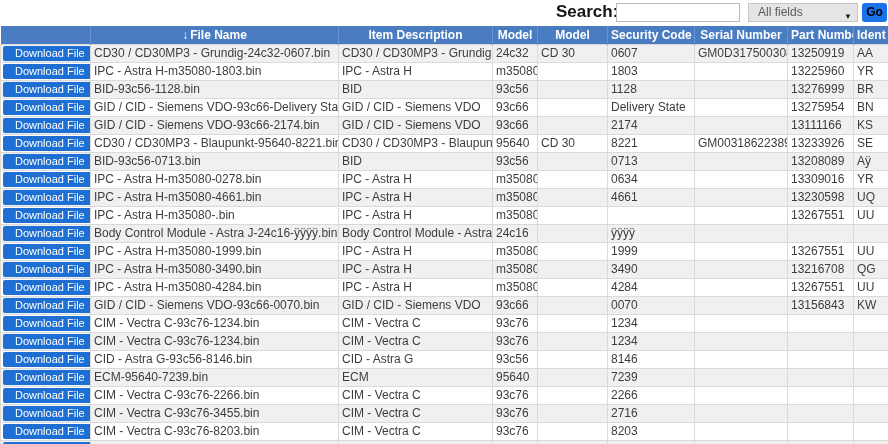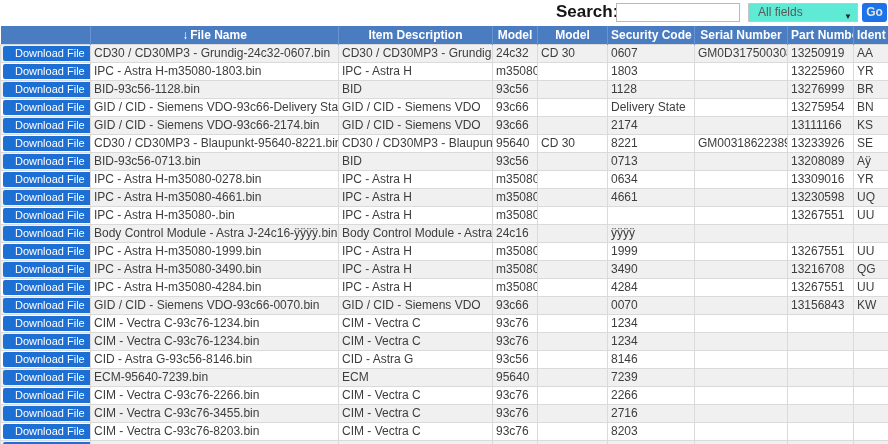--- a/index.html
+++ b/index.html
@@ -5,25 +5,25 @@
   * { margin:0; padding:0; box-sizing:border-box; }
   html,body { width:888px; height:444px; overflow:hidden; background:#fff;
               font-family:"Liberation Sans", sans-serif; }
 
   
   .topbar { position:relative; height:26px; background:#fff; }
   .search-label { position:absolute; left:556px; top:2px; font-size:17px; font-weight:600; color:#151515; }
   .search-input { position:absolute; left:616px; top:3px; width:124px; height:19px;
                   border:1px solid #b9b9b9; font-size:12px; padding:0 4px; outline:none; }
   .field-select { position:absolute; left:748px; top:3px; width:110px; height:19px;
-                  border:1px solid #c6c6c6; background:#5eead4; color:#5a5a5a;
+                  border:1px solid #c6c6c6; background:#e5e5e5; color:#5a5a5a;
                   font-size:12px; line-height:17px; padding-left:9px; cursor:pointer; }
   .field-select .arrow { position:absolute; right:5px; top:4px; font-size:8px; color:#222; }
   .go-btn { position:absolute; left:862px; top:3px; width:25px; height:19px;
-            background:#1a73e8; color:#e5e5e5; border:none; border-radius:3px;
+            background:#1a73e8; color:#000000; border:none; border-radius:3px;
             font-size:12px; font-weight:bold; text-align:center; line-height:19px; cursor:pointer; }
 
   
   table { border-collapse:collapse; table-layout:fixed; width:888px; }
   thead th { background:#4a7cc2; color:#fff; font-size:12px; font-weight:bold;
              text-align:center; height:18px; padding:0 3px; white-space:nowrap; overflow:hidden;
              border-right:1px solid #6b93d0; }
   thead th:last-child { border-right:none; }
   tbody td { font-size:12px; color:#3d3d3d; height:18px; padding:0 3px;
              white-space:nowrap; overflow:hidden; border:1px solid #dadada; }

